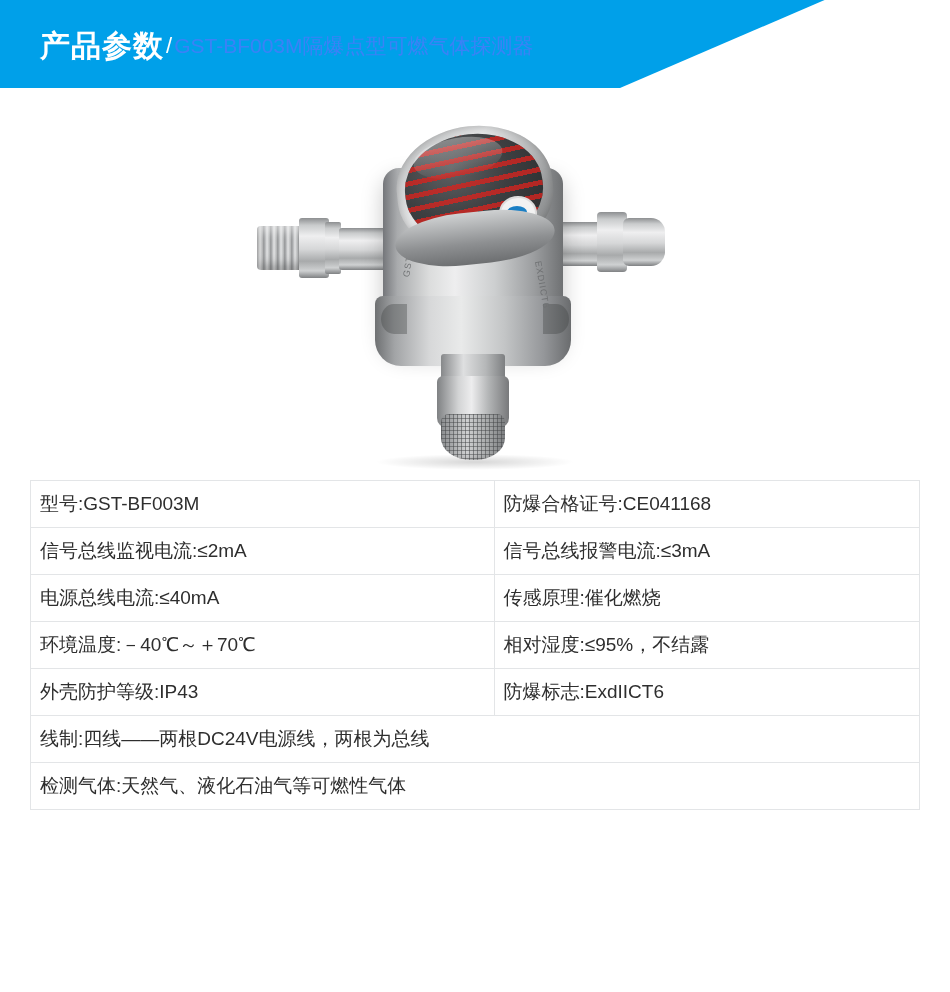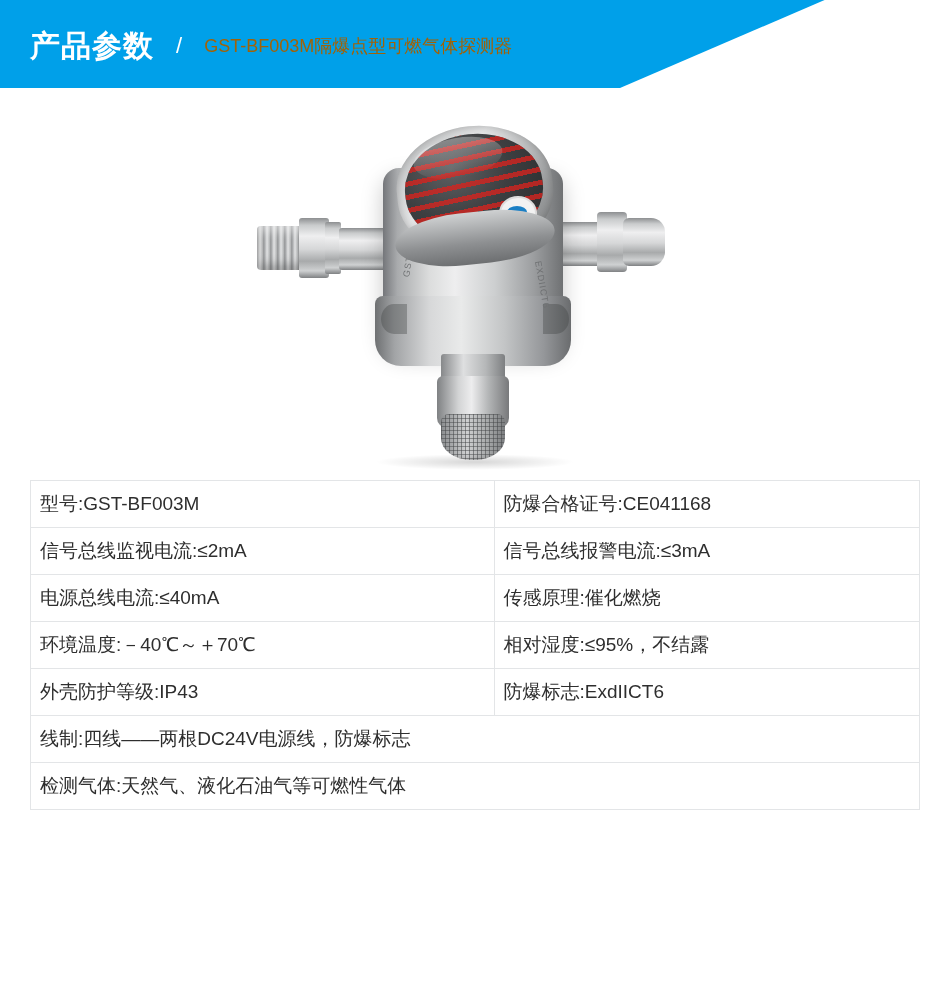--- a/index.html
+++ b/index.html
@@ -35,43 +35,42 @@
     position: absolute;
     top: 0;
     right: 0;
     width: 330px;
     height: 88px;
     background: #ffffff;
     clip-path: polygon(100% 0, 100% 100%, 0 100%, 62% 0);
   }
   .header-inner {
     position: absolute;
-    left: 30px;
+    left: 40px;
     top: 0;
     height: 92px;
     display: flex;
     align-items: center;
-    gap: 20px;
   }
   .header-title {
     color: #ffffff;
     font-size: 30px;
     font-weight: bold;
     letter-spacing: 1px;
     line-height: 1;
   }
   .header-sep {
     color: #ffffff;
     font-size: 22px;
     margin: 0 2px 0 2px;
     line-height: 1;
   }
   .header-sub {
-    color: #a16207;
-    font-size: 18px;
+    color: #3b82f6;
+    font-size: 21px;
     line-height: 1;
     padding-bottom: 1px;
   }
 
   
   .product-area {
     position: relative;
     width: 950px;
     height: 390px;
     background: #ffffff;
@@ -423,20 +422,20 @@
       </tr>
       <tr>
         <td>环境温度:－40℃～＋70℃</td>
         <td>相对湿度:≤95%，不结露</td>
       </tr>
       <tr>
         <td>外壳防护等级:IP43</td>
         <td>防爆标志:ExdIICT6</td>
       </tr>
       <tr>
-        <td colspan="2">线制:四线——两根DC24V电源线，防爆标志</td>
+        <td colspan="2">线制:四线——两根DC24V电源线，两根为总线</td>
       </tr>
       <tr>
         <td colspan="2">检测气体:天然气、液化石油气等可燃性气体</td>
       </tr>
     </tbody>
   </table>
 </div>
 
 </body></html>

